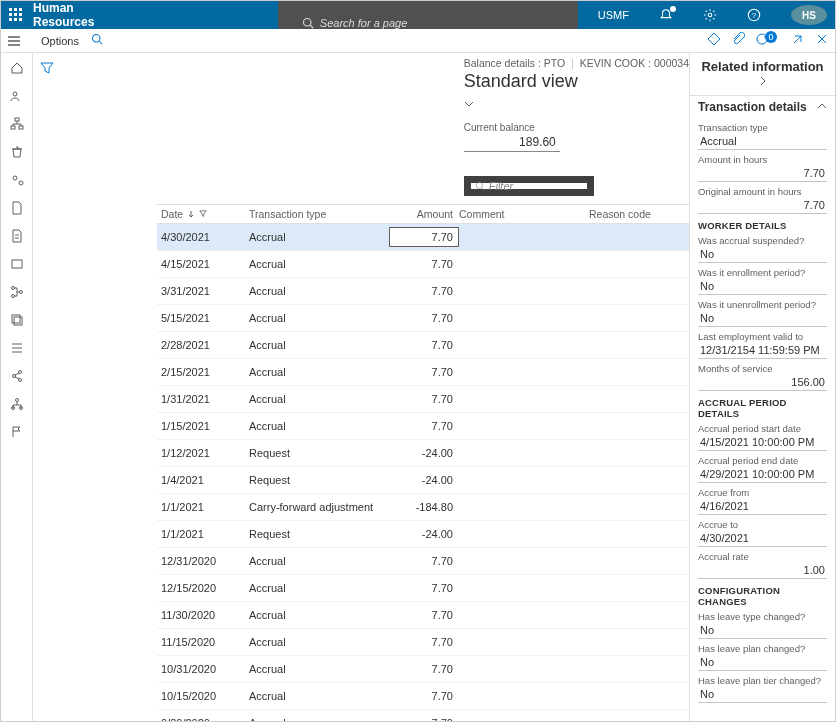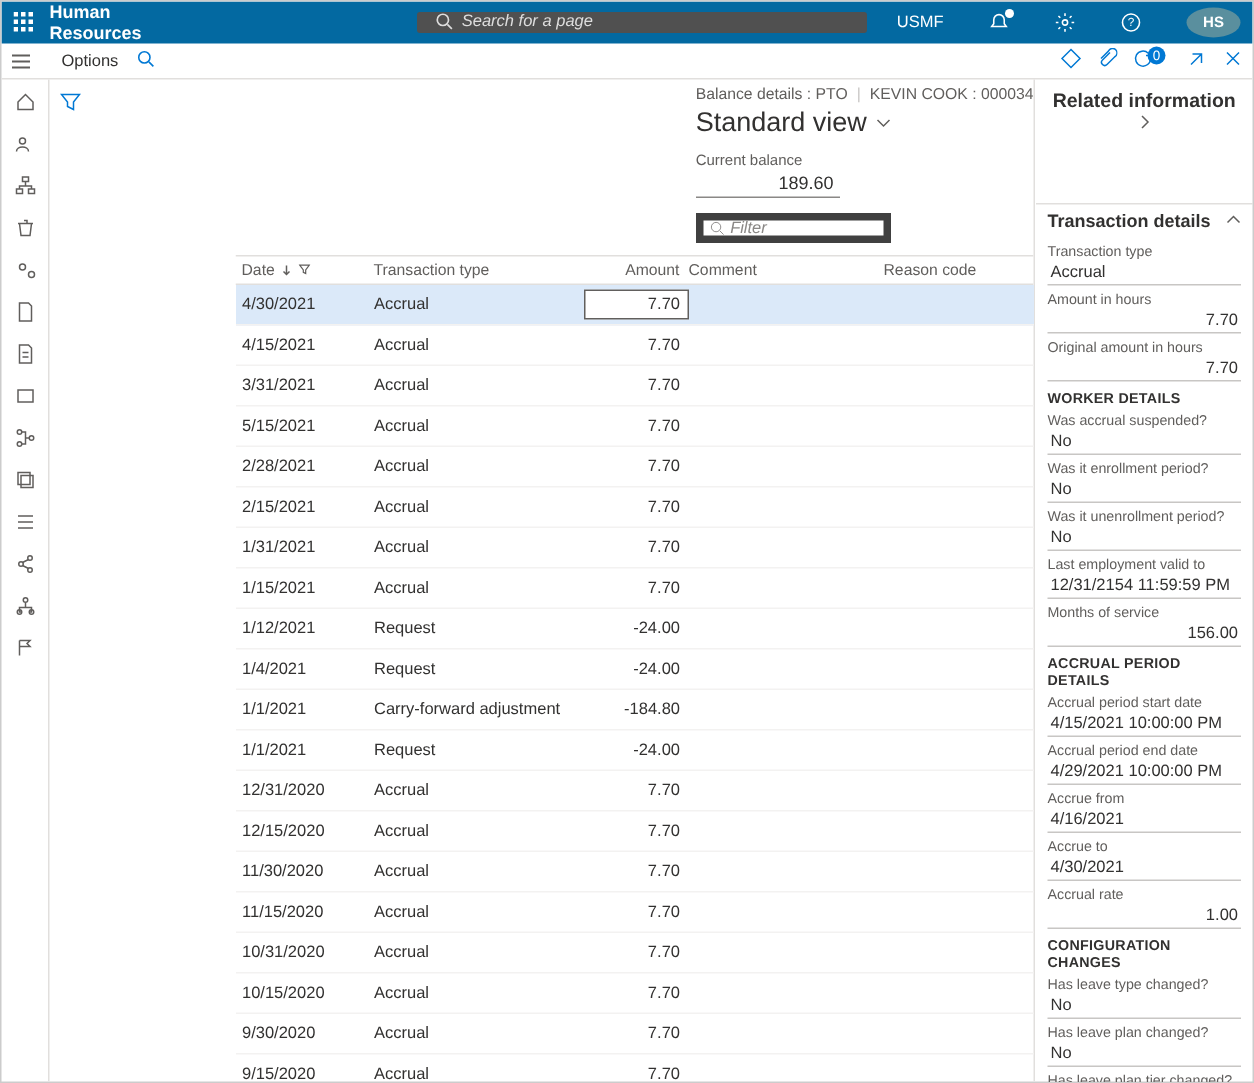--- a/index.html
+++ b/index.html
@@ -2,21 +2,21 @@
 <html><head>
 <meta charset="utf-8">
 <style>
   * { box-sizing: border-box; margin: 0; padding: 0; }
   body { font-family: "Segoe UI", Arial, sans-serif; font-size: 12px; color: #323130; background: #fff; width: 836px; height: 722px; overflow: hidden; border: 1px solid #ccc; }
 
   
   .appbar { display: flex; align-items: center; height: 28px; background: #0369a1; color: #fff; padding: 0 8px; gap: 10px; }
   .appbar .grid-icon { width: 14px; height: 14px; display: inline-block; }
   .appbar .title { font-weight: 600; font-size: 12px; }
-  .appbar .search-wrap { flex: 0 0 300px; margin-left: 154px; display: flex; align-items: flex-start; background: #505050; height: 14px; border-radius: 2px; padding: 0 12px; color: #ddd; gap: 6px; font-style: italic; font-size: 11px; }
+  .appbar .search-wrap { flex: 0 0 300px; margin-left: 154px; display: flex; align-items: flex-end; background: #505050; height: 28px; border-radius: 2px; padding: 0 24px; color: #ddd; gap: 6px; font-style: italic; font-size: 11px; }
   .appbar .spacer { flex: 1; }
   .appbar .right { display: flex; align-items: center; gap: 30px; }
   .appbar .avatar { width: 36px; height: 20px; border-radius: 50%; background: #5a8f9e; color: #fff; display: flex; align-items: center; justify-content: center; font-size: 10px; font-weight: 600; }
   .appbar svg { display: block; }
   .bell-wrap { position: relative; }
   .bell-dot { position: absolute; top: -2px; right: -3px; width: 6px; height: 6px; background: #fff; border-radius: 50%; }
 
   
   .optbar { display: flex; align-items: center; height: 24px; border-bottom: 1px solid #e1dfdd; padding: 0 6px; gap: 12px; }
   .optbar .ham { width: 14px; height: 14px; }
@@ -31,28 +31,28 @@
   .leftnav .navicon { width: 14px; height: 14px; }
 
   .content-wrap { flex: 1; display: flex; min-width: 0; }
   .content { flex: 1; min-width: 0; display: flex; flex-direction: column; overflow: hidden; align-items: flex-end; }
 
   .filter-col { width: 28px; display: flex; justify-content: center; padding-top: 8px; color: #0078d4; }
 
   .page-head { padding: 4px 0 0 0; }
   .breadcrumb { font-size: 10.5px; color: #605e5c; }
   .breadcrumb .sep { margin: 0 6px; color: #c8c6c4; }
-  .page-title-row { display: flex; align-items: baseline; gap: 6px; margin-top: 2px; }
+  .page-title-row { display: flex; align-items: baseline; gap: 6px; margin-top: 2px; flex-direction: column; }
   .page-title { font-size: 18px; font-weight: 400; color: #323130; }
   .chev-down { color: #605e5c; }
 
   .current-balance-label { font-size: 10px; color: #605e5c; margin-top: 10px; }
   .current-balance-val { width: 96px; border-bottom: 1px solid #8a8886; text-align: right; padding: 2px 4px; font-size: 12px; margin-top: 0px; }
 
-  .grid-filter { width: 130px; height: 20px; border: 5px solid #404040; display: flex; align-items: center; gap: 4px; padding: 0 4px; margin-top: 10px; color: #8a8886; font-style: italic; font-size: 11px; }
+  .grid-filter { width: 130px; height: 20px; border: 7px solid #404040; display: flex; align-items: center; gap: 4px; padding: 0 4px; margin-top: 24px; color: #8a8886; font-style: italic; font-size: 11px; }
 
   
   .grid-area { margin-top: 8px; flex: 1; overflow: hidden; position: relative; }
   .ghead { display: flex; border-top: 1px solid #e1dfdd; border-bottom: 1px solid #e1dfdd; font-size: 10.5px; color: #605e5c; height: 20px; align-items: center; }
   .col-date { width: 92px; padding-left: 4px; display: flex; align-items: center; gap: 4px; }
   .col-type { width: 140px; }
   .col-amt  { width: 70px; text-align: right; padding-right: 6px; }
   .col-comment { width: 130px; }
   .col-reason { width: 100px; }
   .gbody { overflow-y: auto; height: calc(100% - 20px); position: relative; }
@@ -60,21 +60,21 @@
   .grow.selected { background: #dbe9f9; }
   .grow .col-amt-cell { width: 70px; text-align: right; padding-right: 6px; }
   .grow.selected .col-amt-cell { border: 1px solid #615f5d; background: #fff; padding-right: 5px; height: 20px; display: flex; align-items: center; justify-content: flex-end; }
 
   .gbody::-webkit-scrollbar { width: 6px; }
   .gbody::-webkit-scrollbar-thumb { background: #c8c6c4; }
 
   
   .rpanel { width: 146px; border-left: 1px solid #e1dfdd; display: flex; flex-direction: column; overflow-y: auto; font-size: 10.5px; }
   .rpanel .rhead { display: flex; align-items: center; justify-content: space-between; padding: 6px 8px; font-size: 13px; font-weight: 600; flex-direction: column; }
-  .rpanel .rsubhead { display: flex; align-items: center; justify-content: space-between; padding: 4px 8px; font-size: 12px; font-weight: 600; border-top: 1px solid #e1dfdd; margin-top: 40px; }
+  .rpanel .rsubhead { display: flex; align-items: center; justify-content: space-between; padding: 4px 8px; font-size: 12px; font-weight: 600; border-top: 1px solid #e1dfdd; }
   .rpanel .rsect { padding: 0 8px 2px 8px; }
   .rpanel .field { margin-top: 4px; }
   .rpanel .flabel { font-size: 9.5px; color: #605e5c; }
   .rpanel .fval { border-bottom: 1px solid #c8c6c4; padding: 2px 2px; font-size: 11px; }
   .rpanel .fval.right { text-align: right; }
   .rpanel .group-title { font-size: 9.5px; font-weight: 700; color: #323130; margin-top: 6px; letter-spacing: .2px; }
   .rpanel::-webkit-scrollbar { width: 4px; }
   .rpanel::-webkit-scrollbar-thumb { background: #c8c6c4; }
 
   svg { flex-shrink: 0; }

